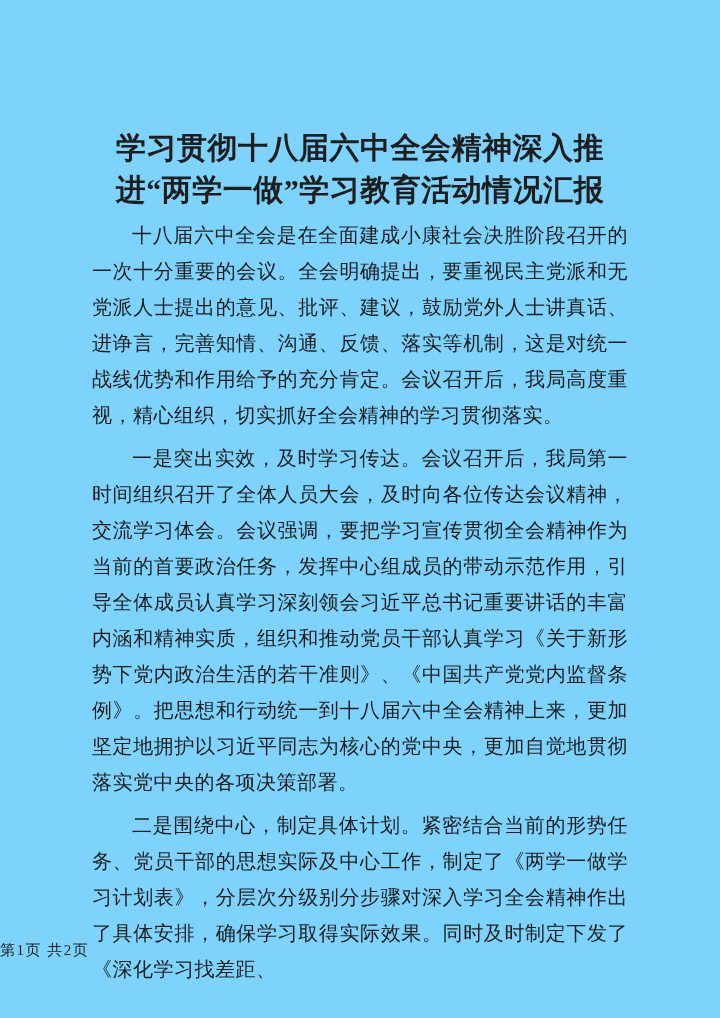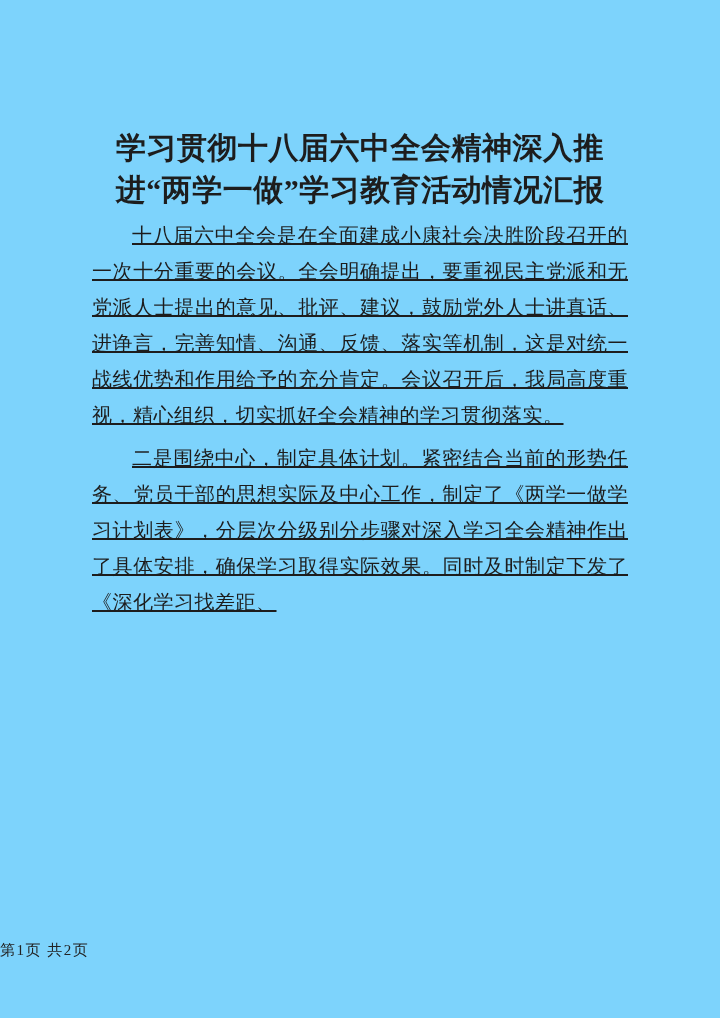--- a/index.html
+++ b/index.html
@@ -21,21 +21,20 @@
     margin: 0;
     padding: 127px 90px 0 90px;
     font-size: 30px;
     font-weight: 700;
     line-height: 42px;
     text-align: center;
     letter-spacing: 0.5px;
   }
   .doc-body {
     padding: 6px 92px 0 92px;
-    text-decoration: underline;
   }
   .doc-body p {
     margin: 0 0 7px 0;
     font-size: 20px;
     line-height: 36px;
     letter-spacing: 0.5px;
     text-align: justify;
     text-justify: inter-ideograph;
     text-indent: 2em;
   }
@@ -51,17 +50,18 @@
   }
 </style>
 </head>
 <body>
 
 <div class="page">
   <h1 class="doc-title">学习贯彻十八届六中全会精神深入推进“两学一做”学习教育活动情况汇报</h1>
 
   <div class="doc-body">
     <p>十八届六中全会是在全面建成小康社会决胜阶段召开的一次十分重要的会议。全会明确提出，要重视民主党派和无党派人士提出的意见、批评、建议，鼓励党外人士讲真话、进诤言，完善知情、沟通、反馈、落实等机制，这是对统一战线优势和作用给予的充分肯定。会议召开后，我局高度重视，精心组织，切实抓好全会精神的学习贯彻落实。</p>
+    <p>一是突出实效，及时学习传达。会议召开后，我局第一时间组织召开了全体人员大会，及时向各位传达会议精神，交流学习体会。会议强调，要把学习宣传贯彻全会精神作为当前的首要政治任务，发挥中心组成员的带动示范作用，引导全体成员认真学习深刻领会习近平总书记重要讲话的丰富内涵和精神实质，组织和推动党员干部认真学习《关于新形势下党内政治生活的若干准则》、《中国共产党党内监督条例》。把思想和行动统一到十八届六中全会精神上来，更加坚定地拥护以习近平同志为核心的党中央，更加自觉地贯彻落实党中央的各项决策部署。</p>
     <p>二是围绕中心，制定具体计划。紧密结合当前的形势任务、党员干部的思想实际及中心工作，制定了《两学一做学习计划表》，分层次分级别分步骤对深入学习全会精神作出了具体安排，确保学习取得实际效果。同时及时制定下发了《深化学习找差距、</p>
   </div>
 
   <div class="page-footer">第1页 共2页</div>
 </div>
 
 </body></html>

